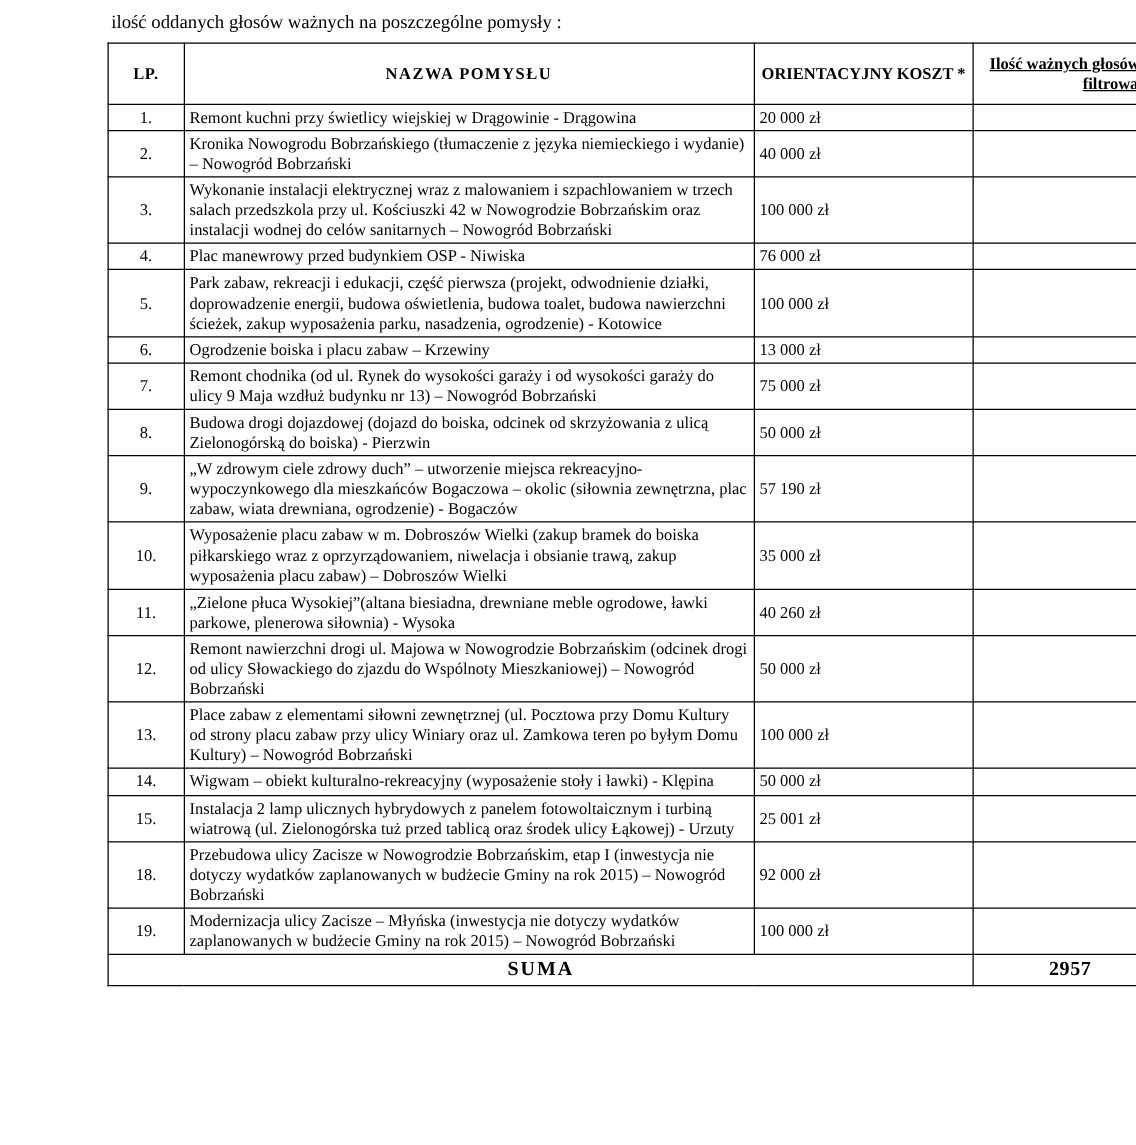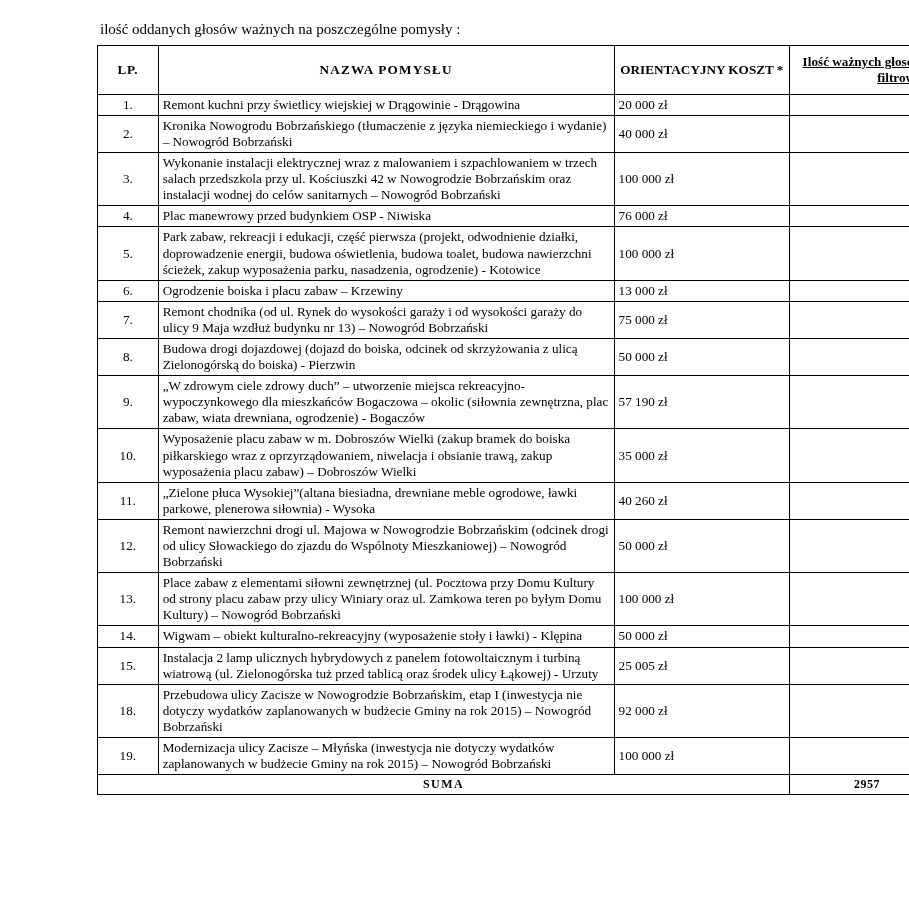--- a/index.html
+++ b/index.html
@@ -12,21 +12,21 @@
     height: 916px;
     font-family: "Liberation Serif", serif;
     color: #000000;
     overflow: hidden;
   }
   .page {
     position: relative;
     width: 909px;
     height: 916px;
     box-sizing: border-box;
-    padding: 12px;
+    padding: 1px;
   }
   .intro {
     font-family: "Liberation Serif", serif;
     font-size: 15px;
     padding: 8px 0 6px 88px;
     line-height: 1.25;
   }
   table.vote-table {
     border-collapse: collapse;
     table-layout: fixed;
@@ -80,21 +80,21 @@
     vertical-align: middle;
     white-space: nowrap;
   }
   td.votes {
     text-align: right;
     vertical-align: middle;
   }
   tr.sum-row td {
     font-weight: bold;
     text-align: center;
-    font-size: 12px;
+    font-size: 16px;
     letter-spacing: 0.5px;
   }
   tr.sum-row td.sum-label {
     letter-spacing: 1.5px;
   }
 </style>
 </head>
 <body>
 
 <div class="page">
@@ -197,21 +197,21 @@
       </tr>
       <tr>
         <td class="lp">14.</td>
         <td class="name">Wigwam – obiekt kulturalno-rekreacyjny (wyposażenie stoły i ławki) - Klępina</td>
         <td class="cost">50 000 zł</td>
         <td class="votes">40</td>
       </tr>
       <tr>
         <td class="lp">15.</td>
         <td class="name">Instalacja 2 lamp ulicznych hybrydowych z panelem fotowoltaicznym i turbiną wiatrową (ul. Zielonogórska tuż przed tablicą oraz środek ulicy Łąkowej) - Urzuty</td>
-        <td class="cost">25 005 zł</td>
+        <td class="cost">25 001 zł</td>
         <td class="votes">133</td>
       </tr>
       <tr>
         <td class="lp">18.</td>
         <td class="name">Przebudowa ulicy Zacisze w Nowogrodzie Bobrzańskim, etap I (inwestycja nie dotyczy wydatków zaplanowanych w budżecie Gminy na rok 2015) – Nowogród Bobrzański</td>
         <td class="cost">92 000 zł</td>
         <td class="votes">435</td>
       </tr>
       <tr>
         <td class="lp">19.</td>

